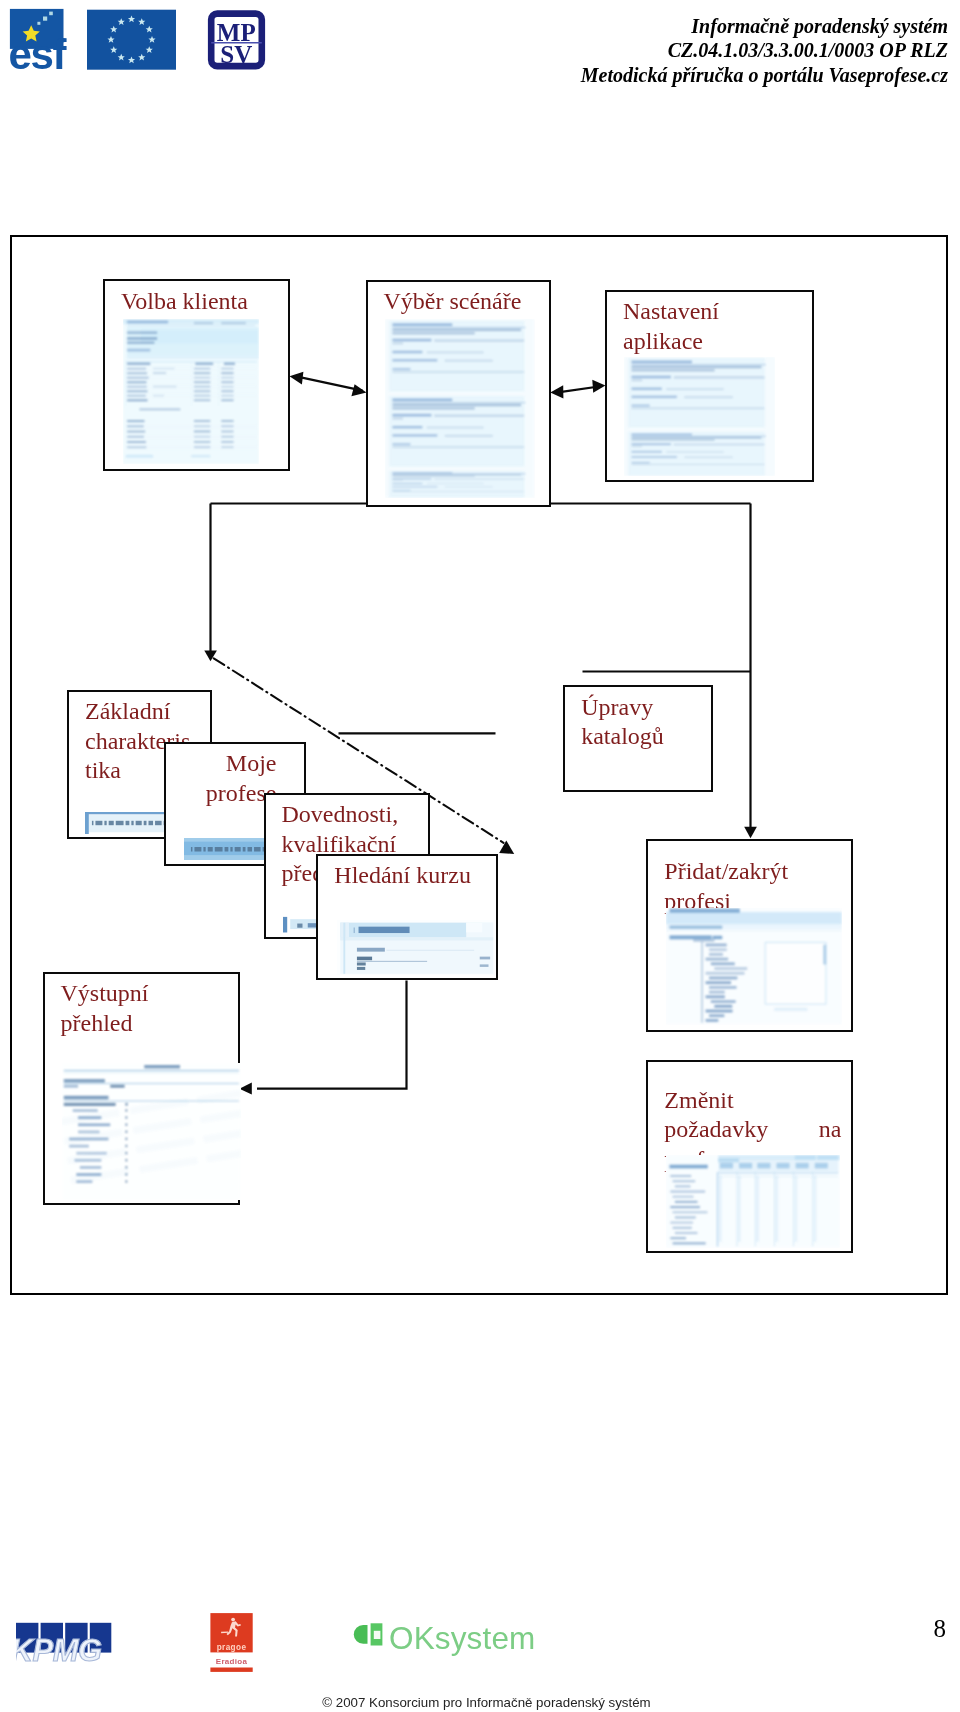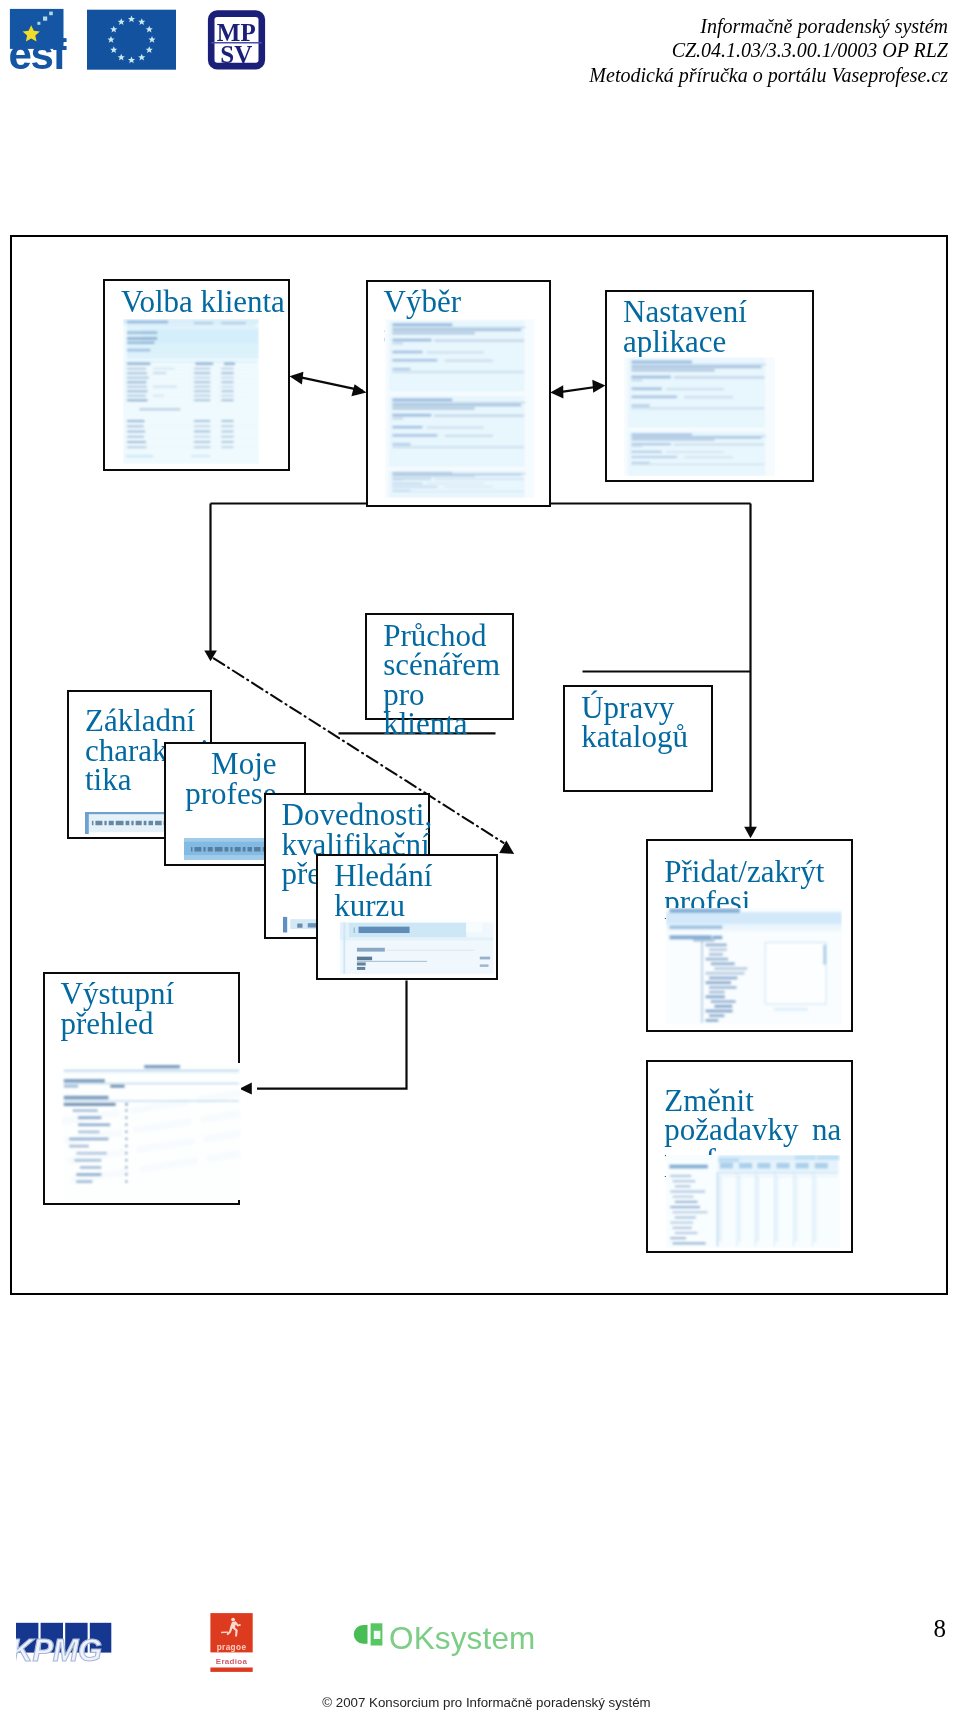--- a/index.html
+++ b/index.html
@@ -5,38 +5,38 @@
 <style>
   html,body{margin:0;padding:0;background:#fff;}
   body{width:960px;height:1712px;position:relative;overflow:hidden;
        font-family:"Liberation Serif",serif;color:#000;
        -webkit-font-smoothing:antialiased;}
   .page{position:absolute;left:0;top:4px;width:960px;height:1712px;}
 
   
   #header-logos{position:absolute;left:5px;top:0px;width:270px;height:70px;}
   #header-text{position:absolute;left:410px;top:9.5px;width:538px;text-align:right;
-     font-style:italic;font-weight:400;font-size:20px;line-height:24.8px;}
+     font-style:italic;font-weight:700;font-size:20px;line-height:24.8px;}
   #header-text .big{font-size:22px;line-height:26px;}
 
   
   #diagram{position:absolute;left:10px;top:231px;width:938px;height:1060px;}
   #diagram-frame{position:absolute;left:0;top:0;width:938px;height:1060px;
      border:2.2px solid #000;box-sizing:border-box;}
 
   .node{position:absolute;border:2.1px solid #0a0a0a;background:#fff;box-sizing:border-box;z-index:5;}
   .node .cap{position:absolute;left:16px;top:5.5px;right:2px;
-     font-size:31px;line-height:29.5px;color:#0369a1;}
+     font-size:24px;line-height:29.5px;color:#7f1d1d;}
   .thumb{position:absolute;overflow:hidden;background:#fff;}
   .thumb svg{display:block;width:100%;height:100%;}
   .thumb.blurry svg{filter:blur(1.0px) saturate(1.05);opacity:.72;}
   .thumb.soft   svg{filter:blur(.75px) saturate(.95);opacity:.78;}
   
   #n-vystupni .cap{right:auto;width:115px;}
-  #n-zakladni .cap{right:auto;width:150px;margin-top:9px;}
+  #n-zakladni .cap{right:auto;width:150px;}
   #n-zakladni .cap span{display:block;}
   #n-moje     .cap{right:auto;width:95px;}
   #n-dovednosti .cap{right:auto;width:150px;}
   #n-pruchod  .cap{right:auto;width:125px;}
   #n-upravy   .cap{right:auto;width:110px;}
   #n-nastaveni .cap{right:auto;width:135px;}
   #n-pridat   .cap{right:auto;width:175px;margin-top:11px;}
   #n-zmenit   .cap{right:auto;width:177px;text-align:justify;text-align-last:left;
       word-spacing:normal;margin-top:18px;}
   
@@ -288,23 +288,20 @@
             <rect x="7.550000000000001" y="94.01" width="30.200000000000003" height="1.5232" fill="#5f8fc4" opacity="0.75"></rect>
             <rect x="42.28" y="94.486" width="57.38" height="1.0472" fill="#4a79ad" opacity="0.3"></rect>
             <rect x="7.550000000000001" y="99.246" width="45.3" height="1.5232" fill="#5f8fc4" opacity="0.7"></rect>
             <rect x="60.400000000000006" y="99.72200000000001" width="48.32" height="1.0472" fill="#4a79ad" opacity="0.35"></rect>
             <rect x="7.550000000000001" y="104.958" width="18.12" height="1.3328" fill="#5f8fc4" opacity="0.65"></rect>
             <rect x="7.550000000000001" y="106.862" width="132.88" height="1.0472" fill="#4a79ad" opacity="0.3"></rect>
           </svg>
         </div>
     </div>
 
-    <div class="node" id="n-pruchod" style="left:355.2px;top:378px;width:149px;height:106.6px;">
-      <div class="cap">Průchod scénářem pro klienta</div>
-    </div>
 
     <div class="node" id="n-upravy" style="left:553.2px;top:450.3px;width:149.7px;height:107.1px;padding-left:36px;">
       <div class="cap">Úpravy katalogů</div>
     </div>
 
     <div class="node" id="n-zakladni" style="left:57px;top:454.5px;width:144.5px;height:149.5px;z-index:6;">
       <div class="cap">
         <span>Základní</span>
           <span>charakteris</span>
           <span>tika</span>

